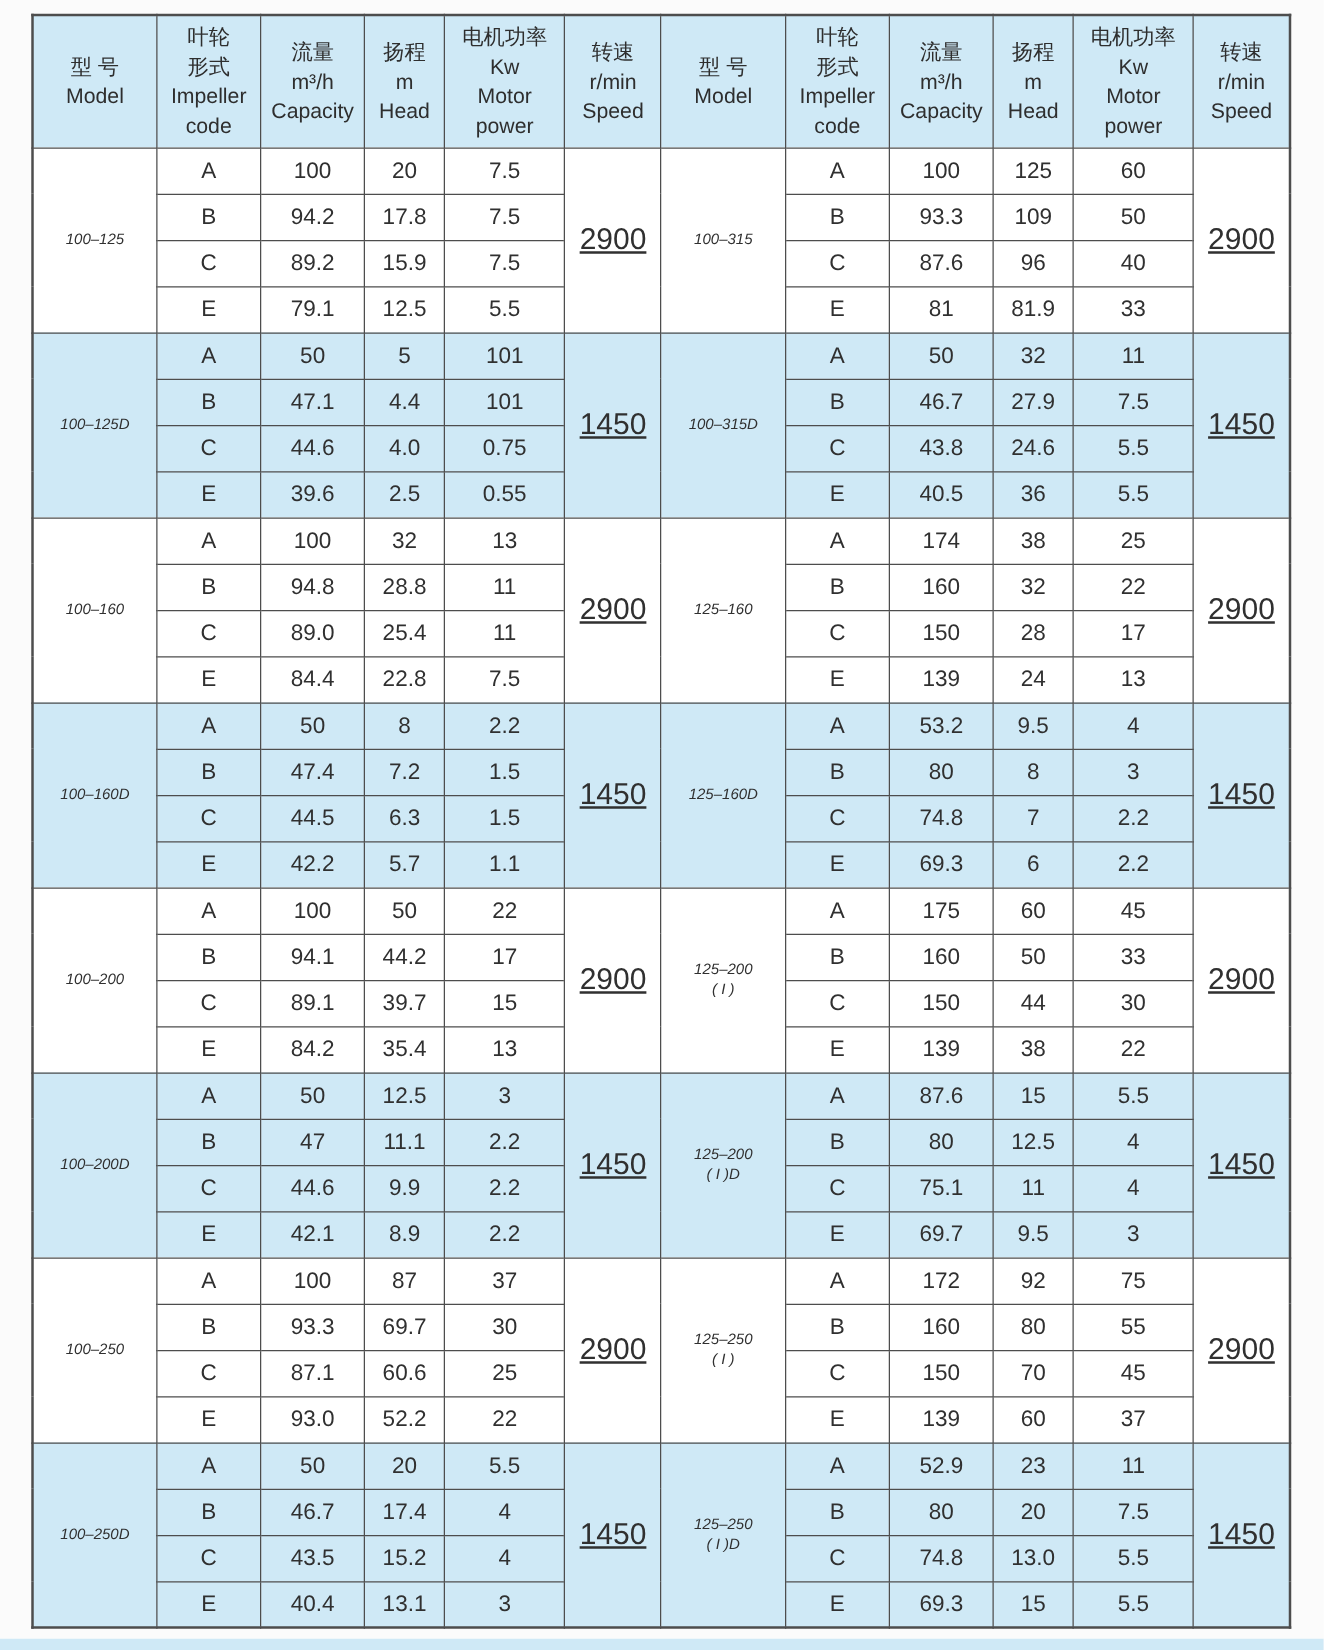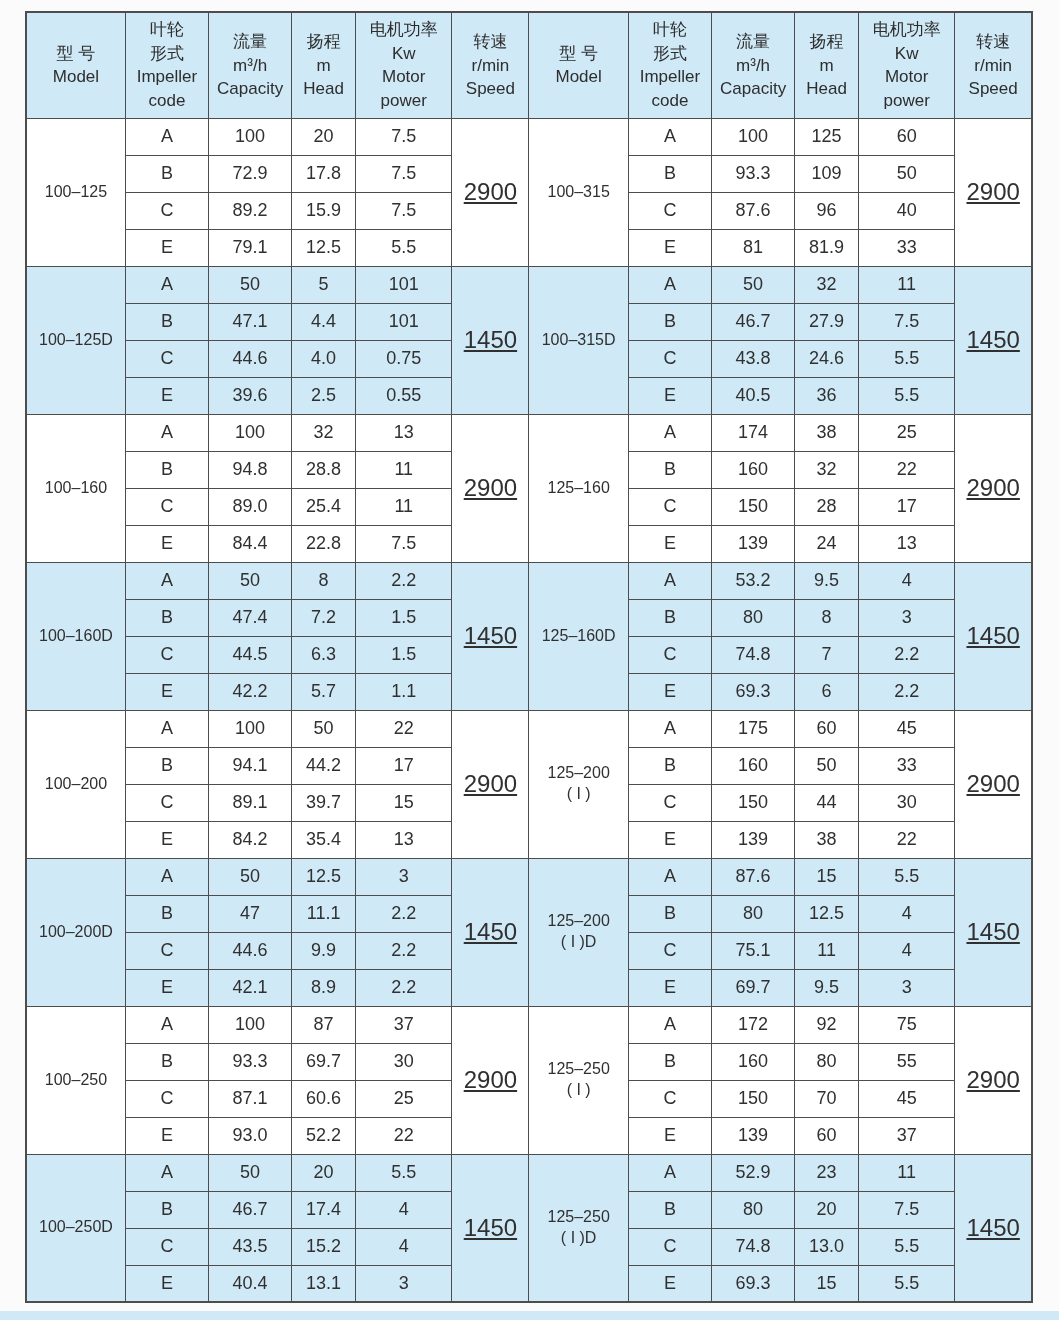--- a/index.html
+++ b/index.html
@@ -36,22 +36,23 @@
     color: #2e2e2e;
   }
   .spec tbody td {
     height: 37px;
     font-size: 18px;
     background: #ffffff;
   }
   .spec tbody tr.shaded td { background: #cfe9f6; }
   .spec td.model-cell {
     white-space: pre-line;
-    font-size: 16px;
+    font-size: 12px;
     line-height: 1.3;
+    font-style: italic;
   }
   .spec td.speed-cell { font-size: 24px; text-decoration: underline; }
 
   .bottom-strip {
     position: absolute;
     left: 0; bottom: 0;
     width: 1059px; height: 9px;
     background: #cfe9f6;
   }
 </style>
@@ -127,21 +128,21 @@
           <td rowspan="4" class="speed-cell">2900</td>
           <td rowspan="4" class="model-cell">100–315</td>
           <td>A</td>
           <td>100</td>
           <td>125</td>
           <td>60</td>
           <td rowspan="4" class="speed-cell">2900</td>
         </tr>
         <tr>
           <td>B</td>
-          <td>72.9</td>
+          <td>94.2</td>
           <td>17.8</td>
           <td>7.5</td>
           <td>B</td>
           <td>93.3</td>
           <td>109</td>
           <td>50</td>
         </tr>
         <tr>
           <td>C</td>
           <td>89.2</td>

